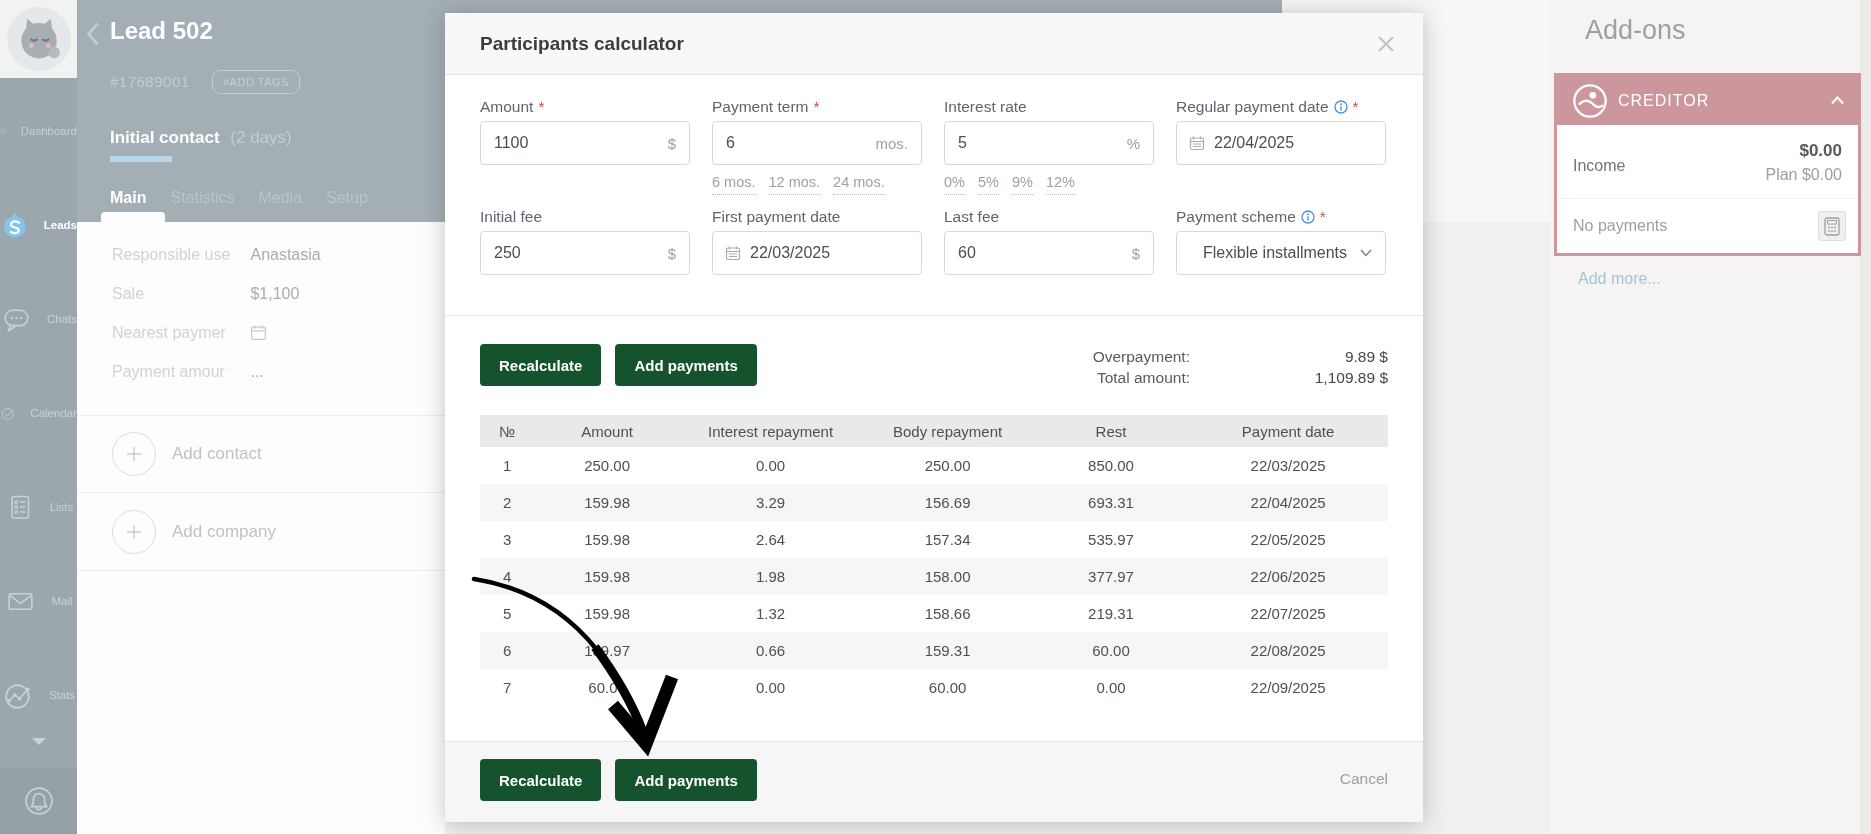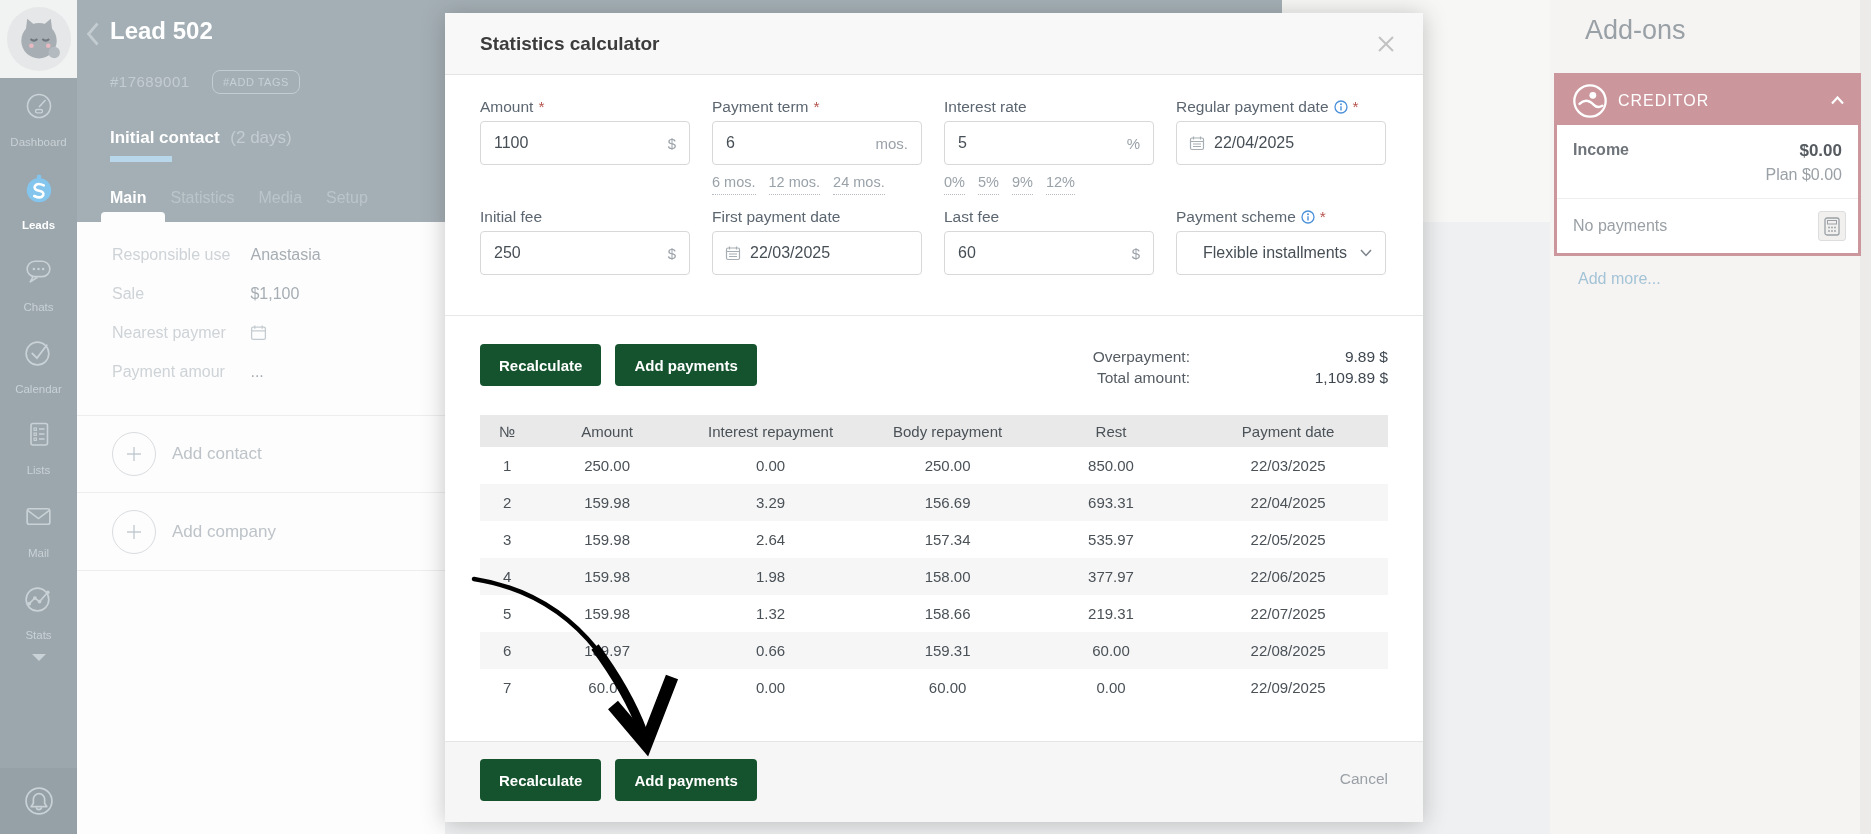--- a/index.html
+++ b/index.html
@@ -8,21 +8,21 @@
   .screen { position:relative; width:1871px; height:834px; background:#f7f7f6; }
 
   
   .bg-header { position:absolute; left:77px; top:0; width:1205px; height:222px; background:#a4afb5; }
   .bg-content { position:absolute; left:77px; top:222px; width:1473px; height:612px; background:#eff0f1; }
 
   
   .sidebar { position:absolute; left:0; top:0; width:77px; height:834px; background:#9ba6ad; z-index:2; }
   .avatar-tile { width:77px; height:78px; background:#f1f2f2; display:flex; align-items:center; justify-content:center; }
   .avatar-circle { width:64px; height:64px; border-radius:50%; background:#e6e7e8; overflow:hidden; display:flex; align-items:center; justify-content:center; }
-  .nav-item { height:82px; display:flex; flex-direction:column; align-items:center; justify-content:center; gap:14px; cursor:pointer; }
+  .nav-item { height:82px; display:flex; align-items:center; justify-content:center; gap:14px; cursor:pointer;margin-top:12px; }
   .nav-item svg { display:block; }
   .nav-label { font-size:11.5px; color:#c9d2d6; }
   .nav-item.active .nav-label { color:#ffffff; font-weight:bold; }
   .nav-caret { width:0; height:0; border-left:7px solid transparent; border-right:7px solid transparent; border-top:7px solid #c9d2d6; margin:2px auto 0; cursor:pointer; }
   .nav-bell { position:absolute; bottom:0; left:0; width:77px; height:66px; background:#95a0a7; display:flex; align-items:center; justify-content:center; cursor:pointer; }
 
   
   .lead-col { position:absolute; left:77px; top:0; width:368px; height:834px; z-index:3; }
   .lead-card { position:absolute; left:0; top:222px; width:368px; height:612px; background:#fdfdfd; }
   .back-chevron { position:absolute; left:8px; top:22px; width:16px; height:24px; cursor:pointer; }
@@ -53,21 +53,21 @@
   .note-box { position:absolute; left:23px; top:738px; width:102px; height:96px; background:#ffffff; border:1px solid #e9e9e8; border-radius:4px 0 0 0; }
 
   
   .rail { position:absolute; left:1550px; top:0; width:321px; height:834px; background:#f6f4f3; z-index:4; }
   .rail-scroll { position:absolute; right:0; top:0; width:11px; height:834px; background:#edebe9; }
   .rail-title { position:absolute; left:35px; top:15px; font-size:27px; color:#99a1a7; }
   .creditor { position:absolute; left:4px; top:73px; width:307px; border:3px solid #cb979c; background:#ffffff; }
   .creditor-head { height:49px; background:#cb979c; display:flex; align-items:center; padding:0 14px; gap:9px; cursor:pointer; }
   .creditor-name { color:#ffffff; font-size:16px; letter-spacing:1px; flex:1; }
   .income-row { padding:16px 16px 14px 16px; display:flex; justify-content:space-between; }
-  .income-label { font-size:16px; font-weight:bold; color:#6e747a; }
+  .income-label { font-size:16px; font-weight:normal; color:#6e747a;margin-top:16px; }
   .income-right { text-align:right; }
   .income-value { font-size:17px; font-weight:bold; color:#555b60; }
   .plan-value { font-size:16px; color:#9aa0a5; margin-top:5px; }
   .nopay-row { border-top:1px solid #eeeeee; padding:12px 12px 12px 16px; display:flex; align-items:center; justify-content:space-between; }
   .nopay-text { font-size:16px; color:#9aa0a5; }
   .calc-chip { width:28px; height:30px; background:#f1f0ef; border:1px solid #ddd; border-radius:3px; display:flex; align-items:center; justify-content:center; cursor:pointer; }
   .add-more { position:absolute; left:28px; top:270px; font-size:16px; color:#a3c3d6; cursor:pointer;text-align:right; }
 
   
   .modal { position:absolute; left:445px; top:13px; width:978px; height:809px; background:#ffffff; z-index:10; box-shadow:0 2px 22px rgba(50,50,50,.28); }
@@ -314,21 +314,21 @@
           </svg>
         </span>
       </div>
     </div>
 
     <div class="add-more">Add more...</div>
   </div>
 
   <div class="modal">
     <div class="m-header">
-      <span class="m-title">Statistics calculator</span>
+      <span class="m-title">Participants calculator</span>
       <svg class="m-close" viewBox="0 0 18 18">
         <path d="M2 2 L16 16 M16 2 L2 16" stroke="#c2c2c2" stroke-width="2" fill="none"></path>
       </svg>
     </div>
 
     <div class="m-fields">
 
       <div class="field">
         <div class="flabel">
             <span>Amount</span>

